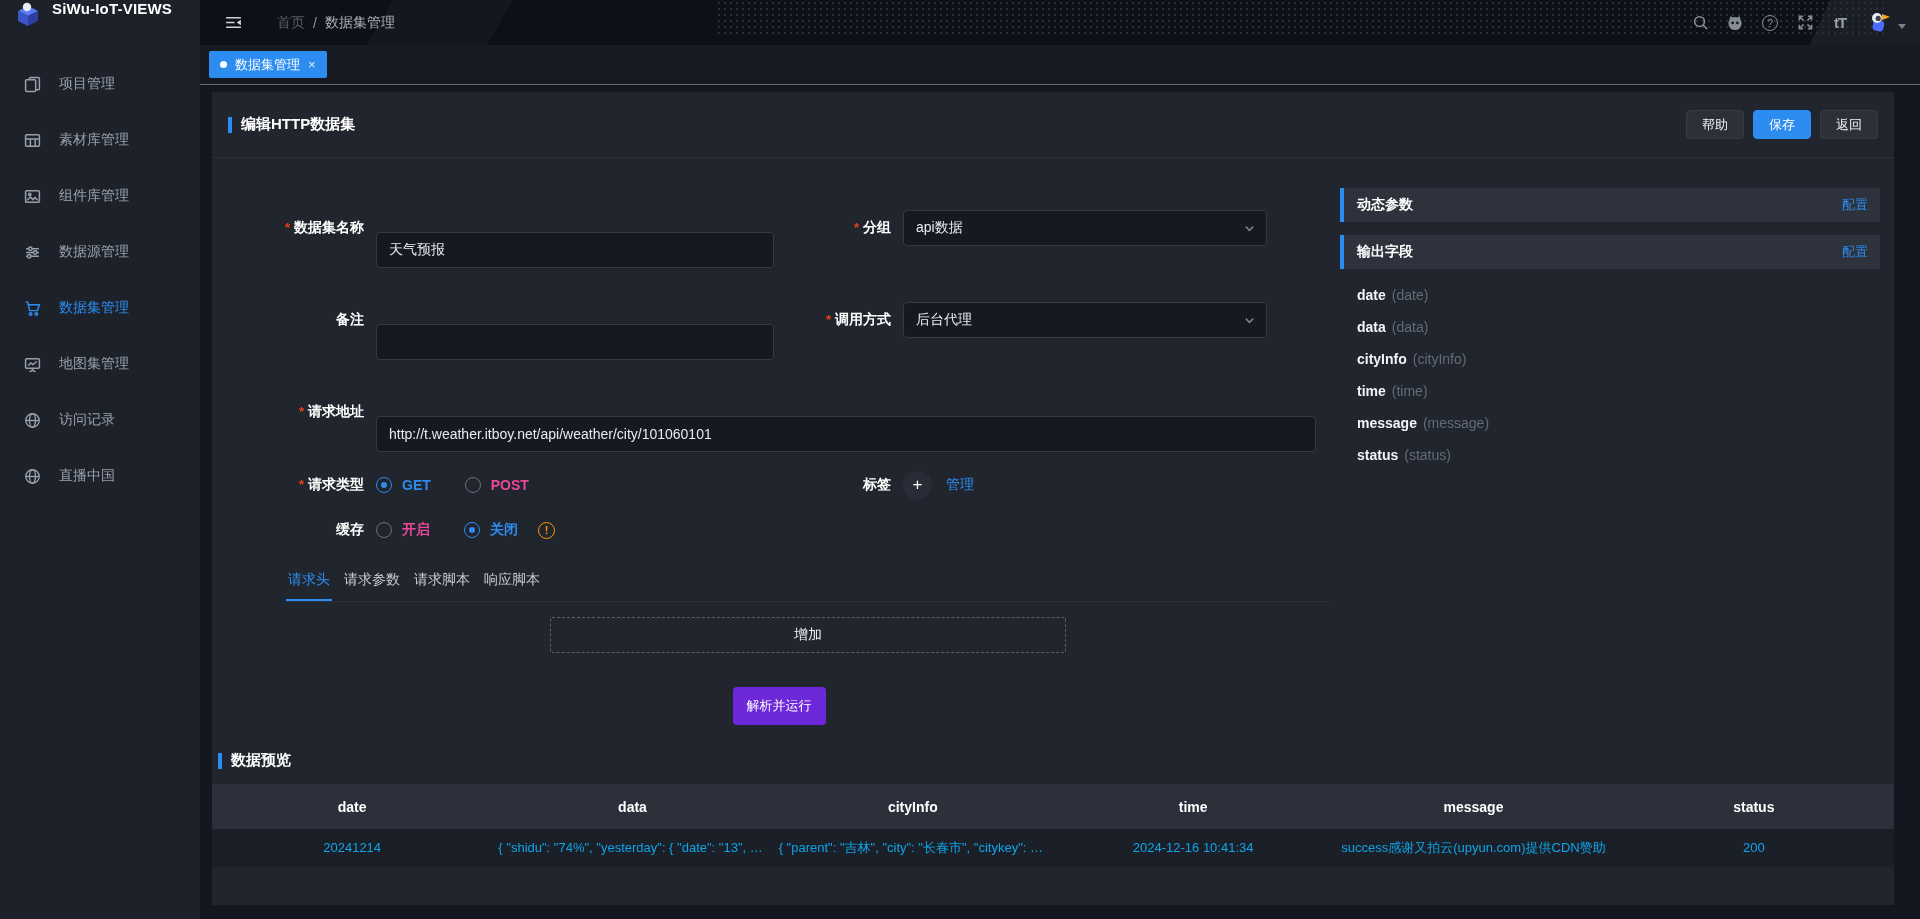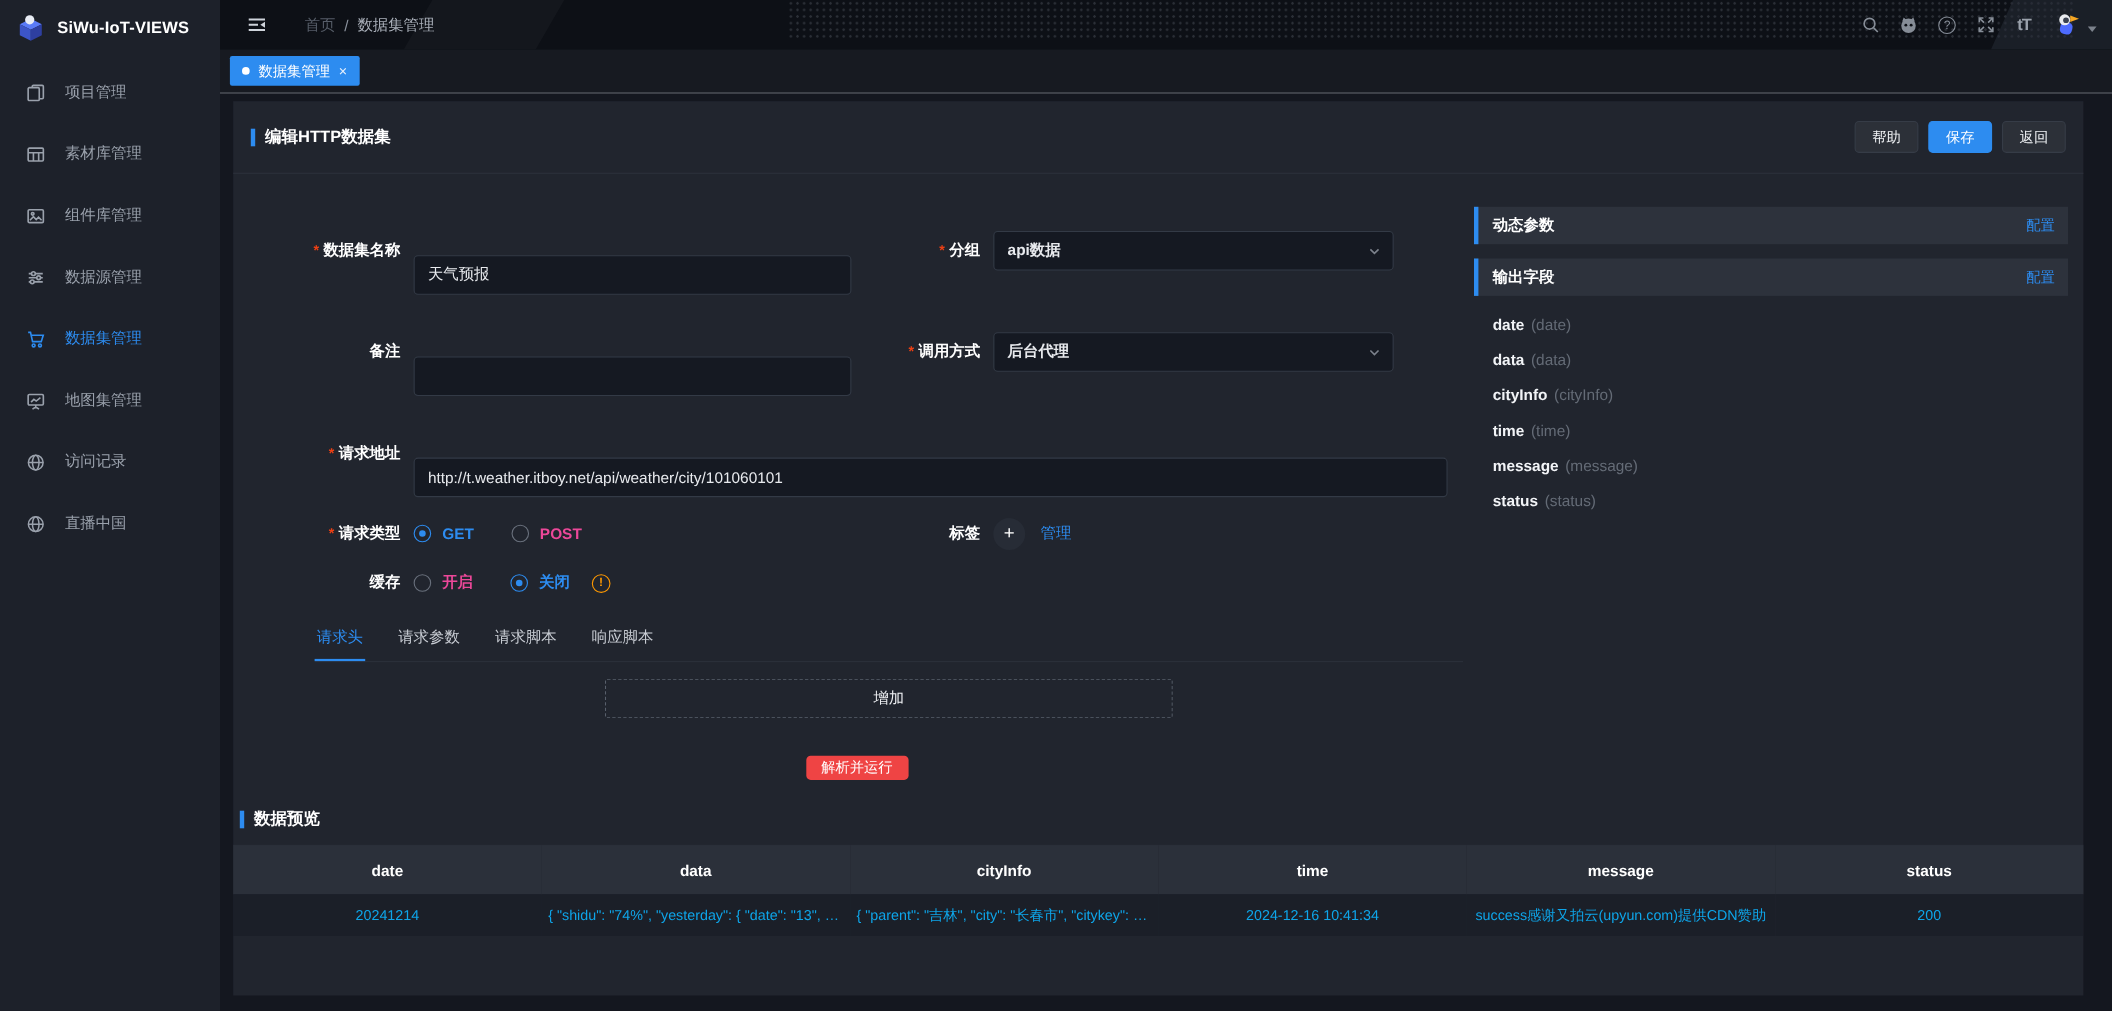--- a/index.html
+++ b/index.html
@@ -2,21 +2,21 @@
 <html><head>
 <meta charset="utf-8">
 <style>
   * { margin:0; padding:0; box-sizing:border-box; }
   html,body { width:1920px; height:919px; overflow:hidden; background:#14171f;
     font-family:"Liberation Sans","DejaVu Sans",sans-serif; color:#e6e8ec; }
   .root { display:flex; width:100%; height:100%; }
 
   
   .sidebar { width:200px; height:100%; background:#1d212a; flex:none; display:flex; flex-direction:column; }
-  .logo-row { height:50px; display:flex; align-items:center; padding-left:14px; }
+  .logo-row { height:50px; display:flex; padding-left:14px; }
   .logo-ic { width:28px; height:28px; margin-right:10px; }
   .logo-title { font-size:15px; font-weight:bold; color:#fff; letter-spacing:.2px; }
   .menu { margin-top:14px; }
   .side-item { height:40px; margin-bottom:16px; display:flex; align-items:center; padding-left:24px;
     color:#9aa1ac; cursor:pointer; font-size:14px; }
   .side-item svg { width:17px; height:17px; margin-right:18px; flex:none; }
   .side-item.active { color:#2d8cf0; }
 
   
   .main-col { flex:1; display:flex; flex-direction:column; min-width:0; }
@@ -65,46 +65,46 @@
   .btn.primary { background:#2d8cf0; border-color:#2d8cf0; color:#fff; }
 
   .card-body { display:flex; padding:30px 15px 0 16px; flex:none; }
   .form-col { width:1102px; flex:none; }
   .form-row { display:flex; align-items:center; margin-bottom:12px; }
   .lab { width:136px; margin-right:12px; text-align:right; font-size:14px; font-weight:bold; color:#fff; white-space:nowrap; }
   .lab2 { width:117px; margin-right:12px; text-align:right; font-size:14px; font-weight:bold; color:#fff; white-space:nowrap; }
   .req { color:#ed4014; margin-right:4px; font-size:13px; }
   .inp { height:36px; background:#151922; border:1px solid #333a46; border-radius:4px; color:#e8eaee;
     font-size:14px; padding:0 12px; font-family:inherit; outline:none;margin-top:44px; }
-  .w1 { width:398px; } .w2 { width:364px;font-weight:bold; } .w3 { width:940px; }
+  .w1 { width:398px; } .w2 { width:364px; } .w3 { width:940px; }
   .select { height:36px; background:#151922; border:1px solid #333a46; border-radius:4px; color:#e8eaee;
     font-size:14px; padding:0 10px 0 12px; display:flex; align-items:center; cursor:pointer; }
   .select .chev { margin-left:auto; color:#7c828c; }
 
   .radio-row { display:flex; align-items:center; gap:10px; margin-right:34px; cursor:pointer; }
   .radio { width:16px; height:16px; border:1.5px solid #69707c; border-radius:50%; position:relative; flex:none; background:transparent; }
   .radio.checked { border-color:#2d8cf0; }
   .radio.checked::after { content:""; position:absolute; left:3.5px; top:3.5px; width:6px; height:6px;
     border-radius:50%; background:#2d8cf0; }
   .radio-lab { font-size:14px; font-weight:bold; color:#ec4899; }
   .radio-lab.sel { color:#2d8cf0; }
   .warn-ic { width:17px; height:17px; border:1.6px solid #ff9900; border-radius:50%; color:#ff9900;
     font-size:11px; font-weight:bold; display:flex; align-items:center; justify-content:center; margin-left:-14px; }
   .tag-plus { width:29px; height:29px; border-radius:50%; background:#272c36; color:#fff; font-size:17px;
     display:flex; align-items:center; justify-content:center; cursor:pointer; margin-right:14px; }
   .link { color:#2d8cf0; font-size:14px; cursor:pointer; }
 
   .tabs-wrap { margin-left:58px; width:1044px; }
-  .tabs-nav { display:flex; gap:28px; border-bottom:1px solid #2c313b; margin-top:8px; }
+  .tabs-nav { display:flex; gap:10px; border-bottom:1px solid #2c313b; margin-top:8px; }
   .tabs-nav .t { padding:8px 2px 10px; font-size:14px; color:#c8ccd3; cursor:pointer; border-bottom:2px solid transparent; }
   .tabs-nav .t.on { color:#2d8cf0; border-bottom-color:#2d8cf0; }
   .add-btn { margin:15px auto 0; width:516px; height:36px; border:1px dashed #59606c; border-radius:2px;
     color:#eef0f3; font-size:14px; display:flex; align-items:center; justify-content:center; cursor:pointer; }
   .run-row { display:flex; justify-content:center; margin-top:34px; }
-  .run-btn { background:#ef4444; color:#fff; border-radius:4px; font-size:13px; height:22px; padding:0 14px;
+  .run-btn { background:#6d28d9; color:#fff; border-radius:4px; font-size:13px; height:38px; padding:0 14px;
     display:flex; align-items:center; cursor:pointer; }
 
   .side-panel { width:540px; flex:none; margin-left:10px; }
   .band { height:34px; background:#2d323c; display:flex; align-items:center; padding-right:12px; margin-bottom:13px; }
   .band .sec-bar { height:34px; margin-right:13px; }
   .band-title { font-size:14px; font-weight:bold; color:#fff; }
   .band .link { margin-left:auto; font-size:13px; }
   .fields { padding-left:17px; margin-top:-3px; }
   .field { height:32px; display:flex; align-items:center; font-size:14px; }
   .f-name { color:#f2f4f7; font-weight:bold; margin-right:6px; }

